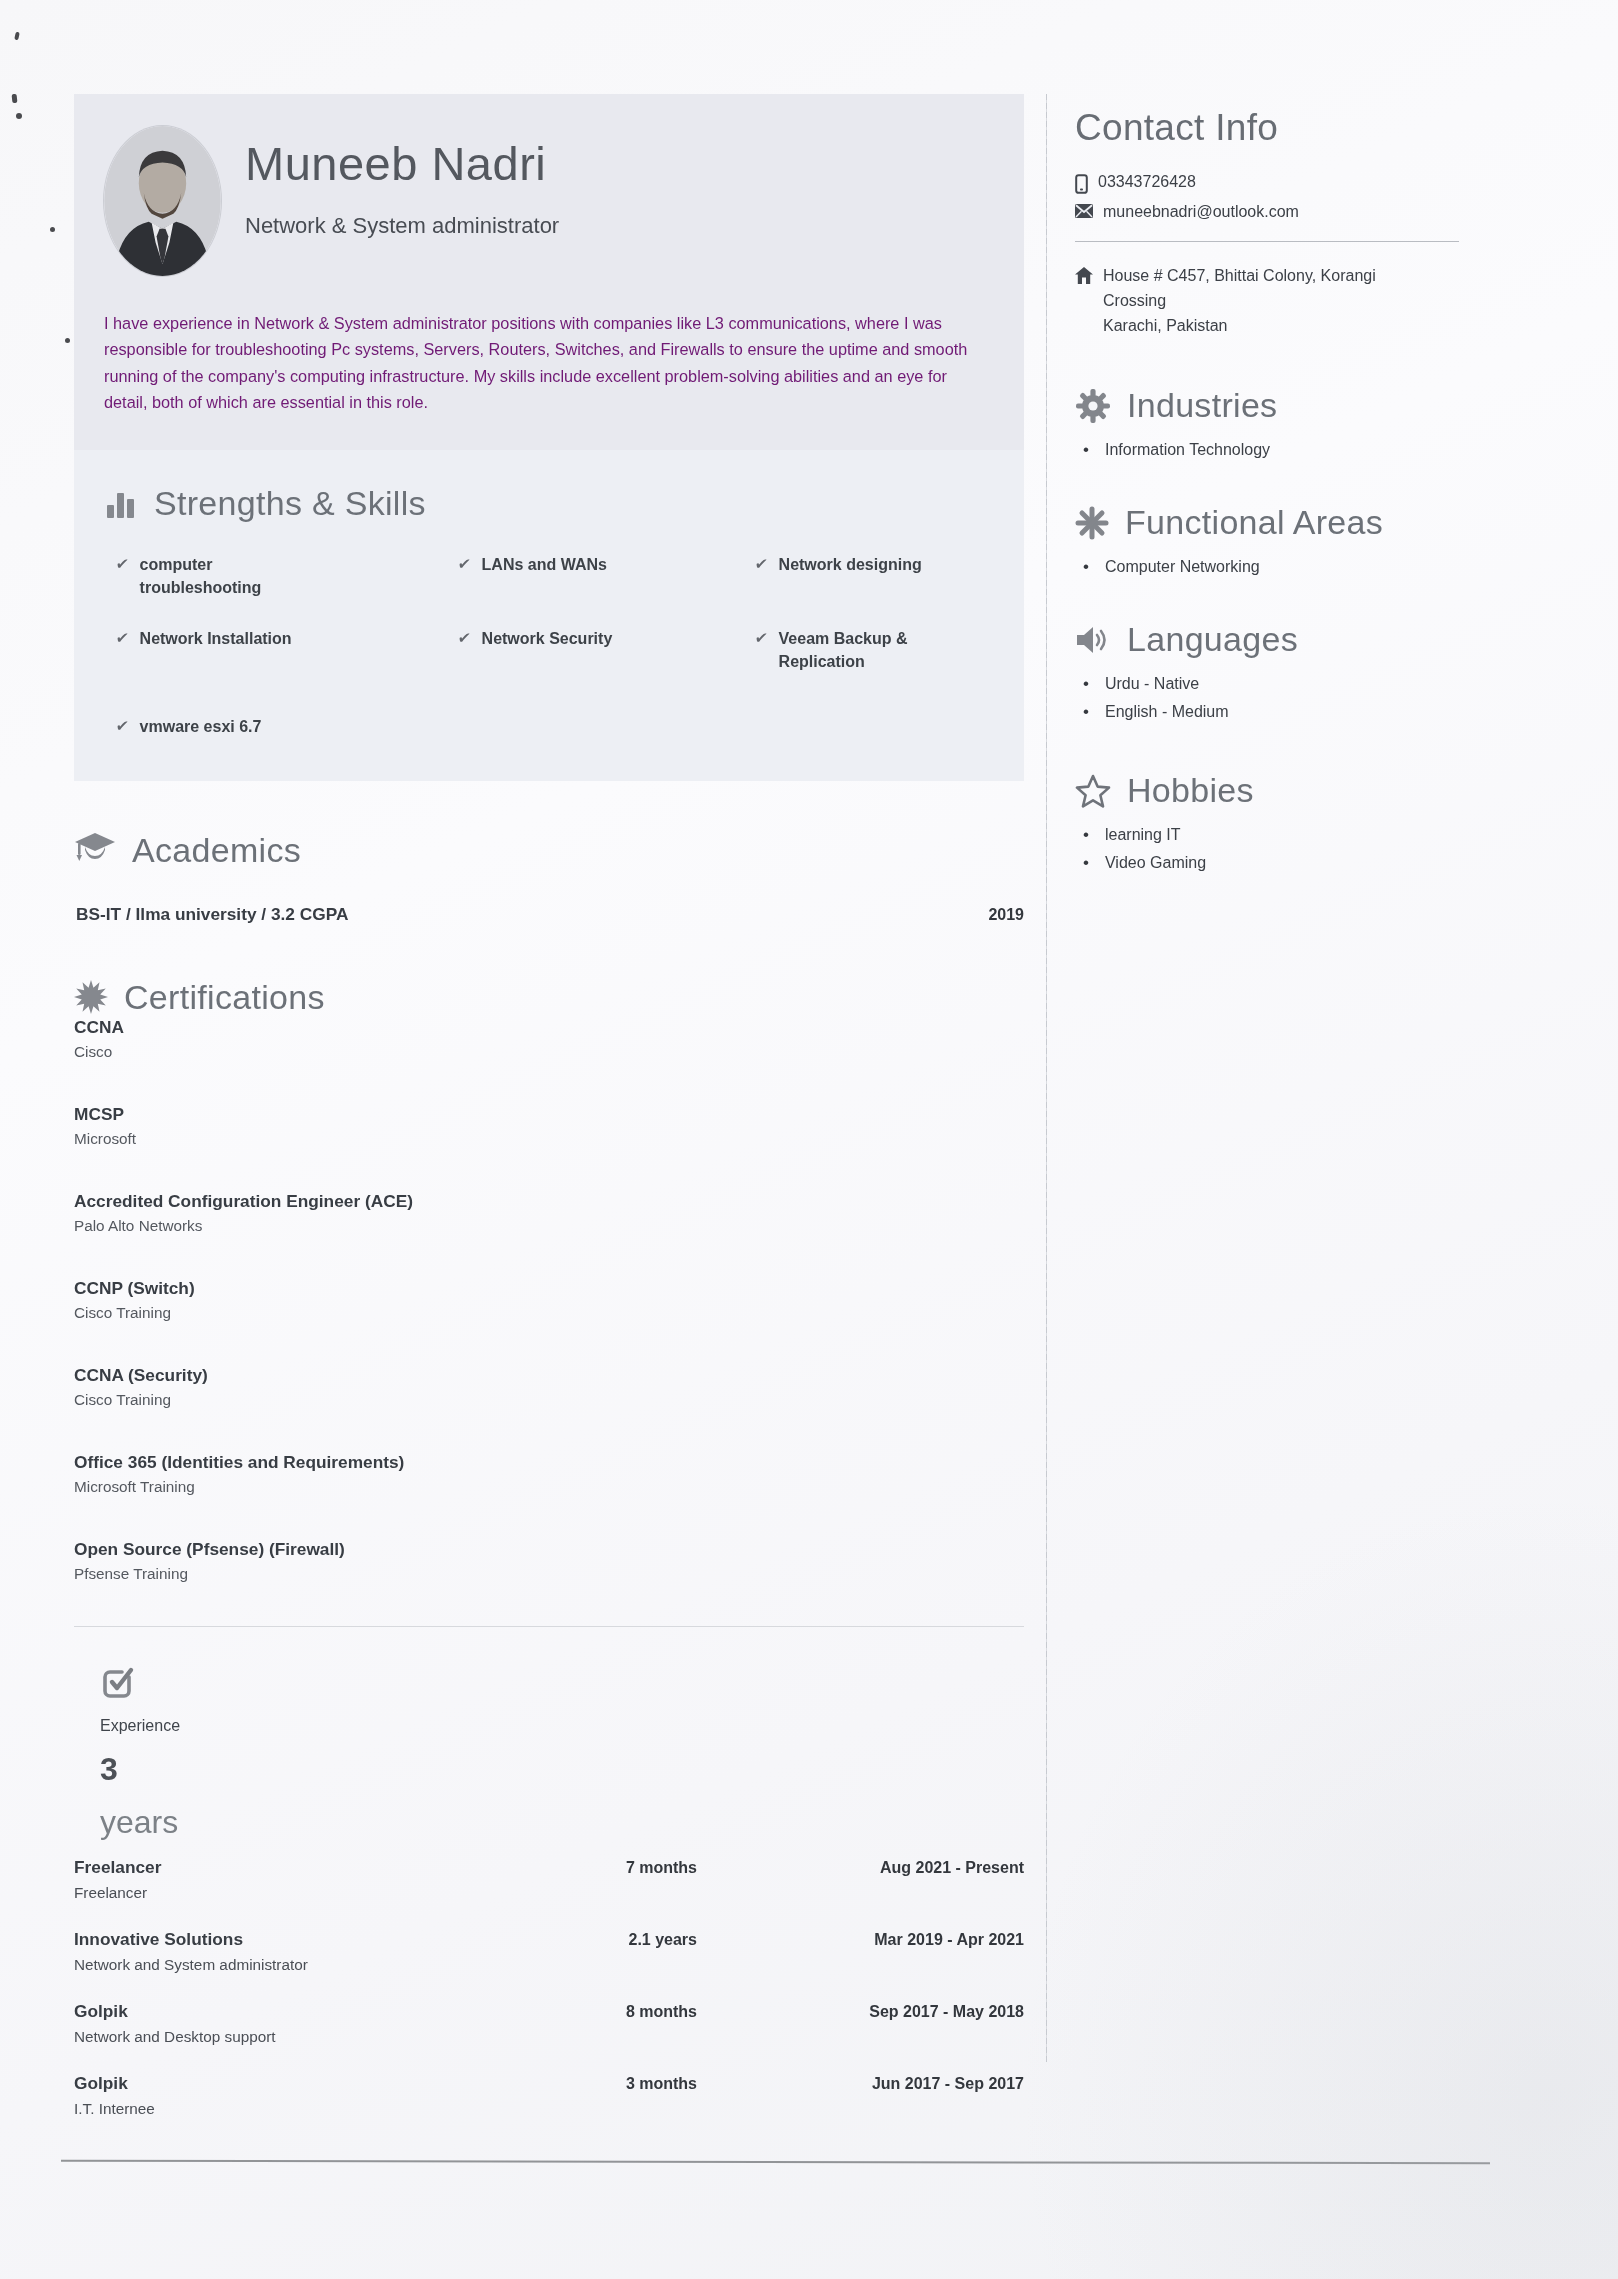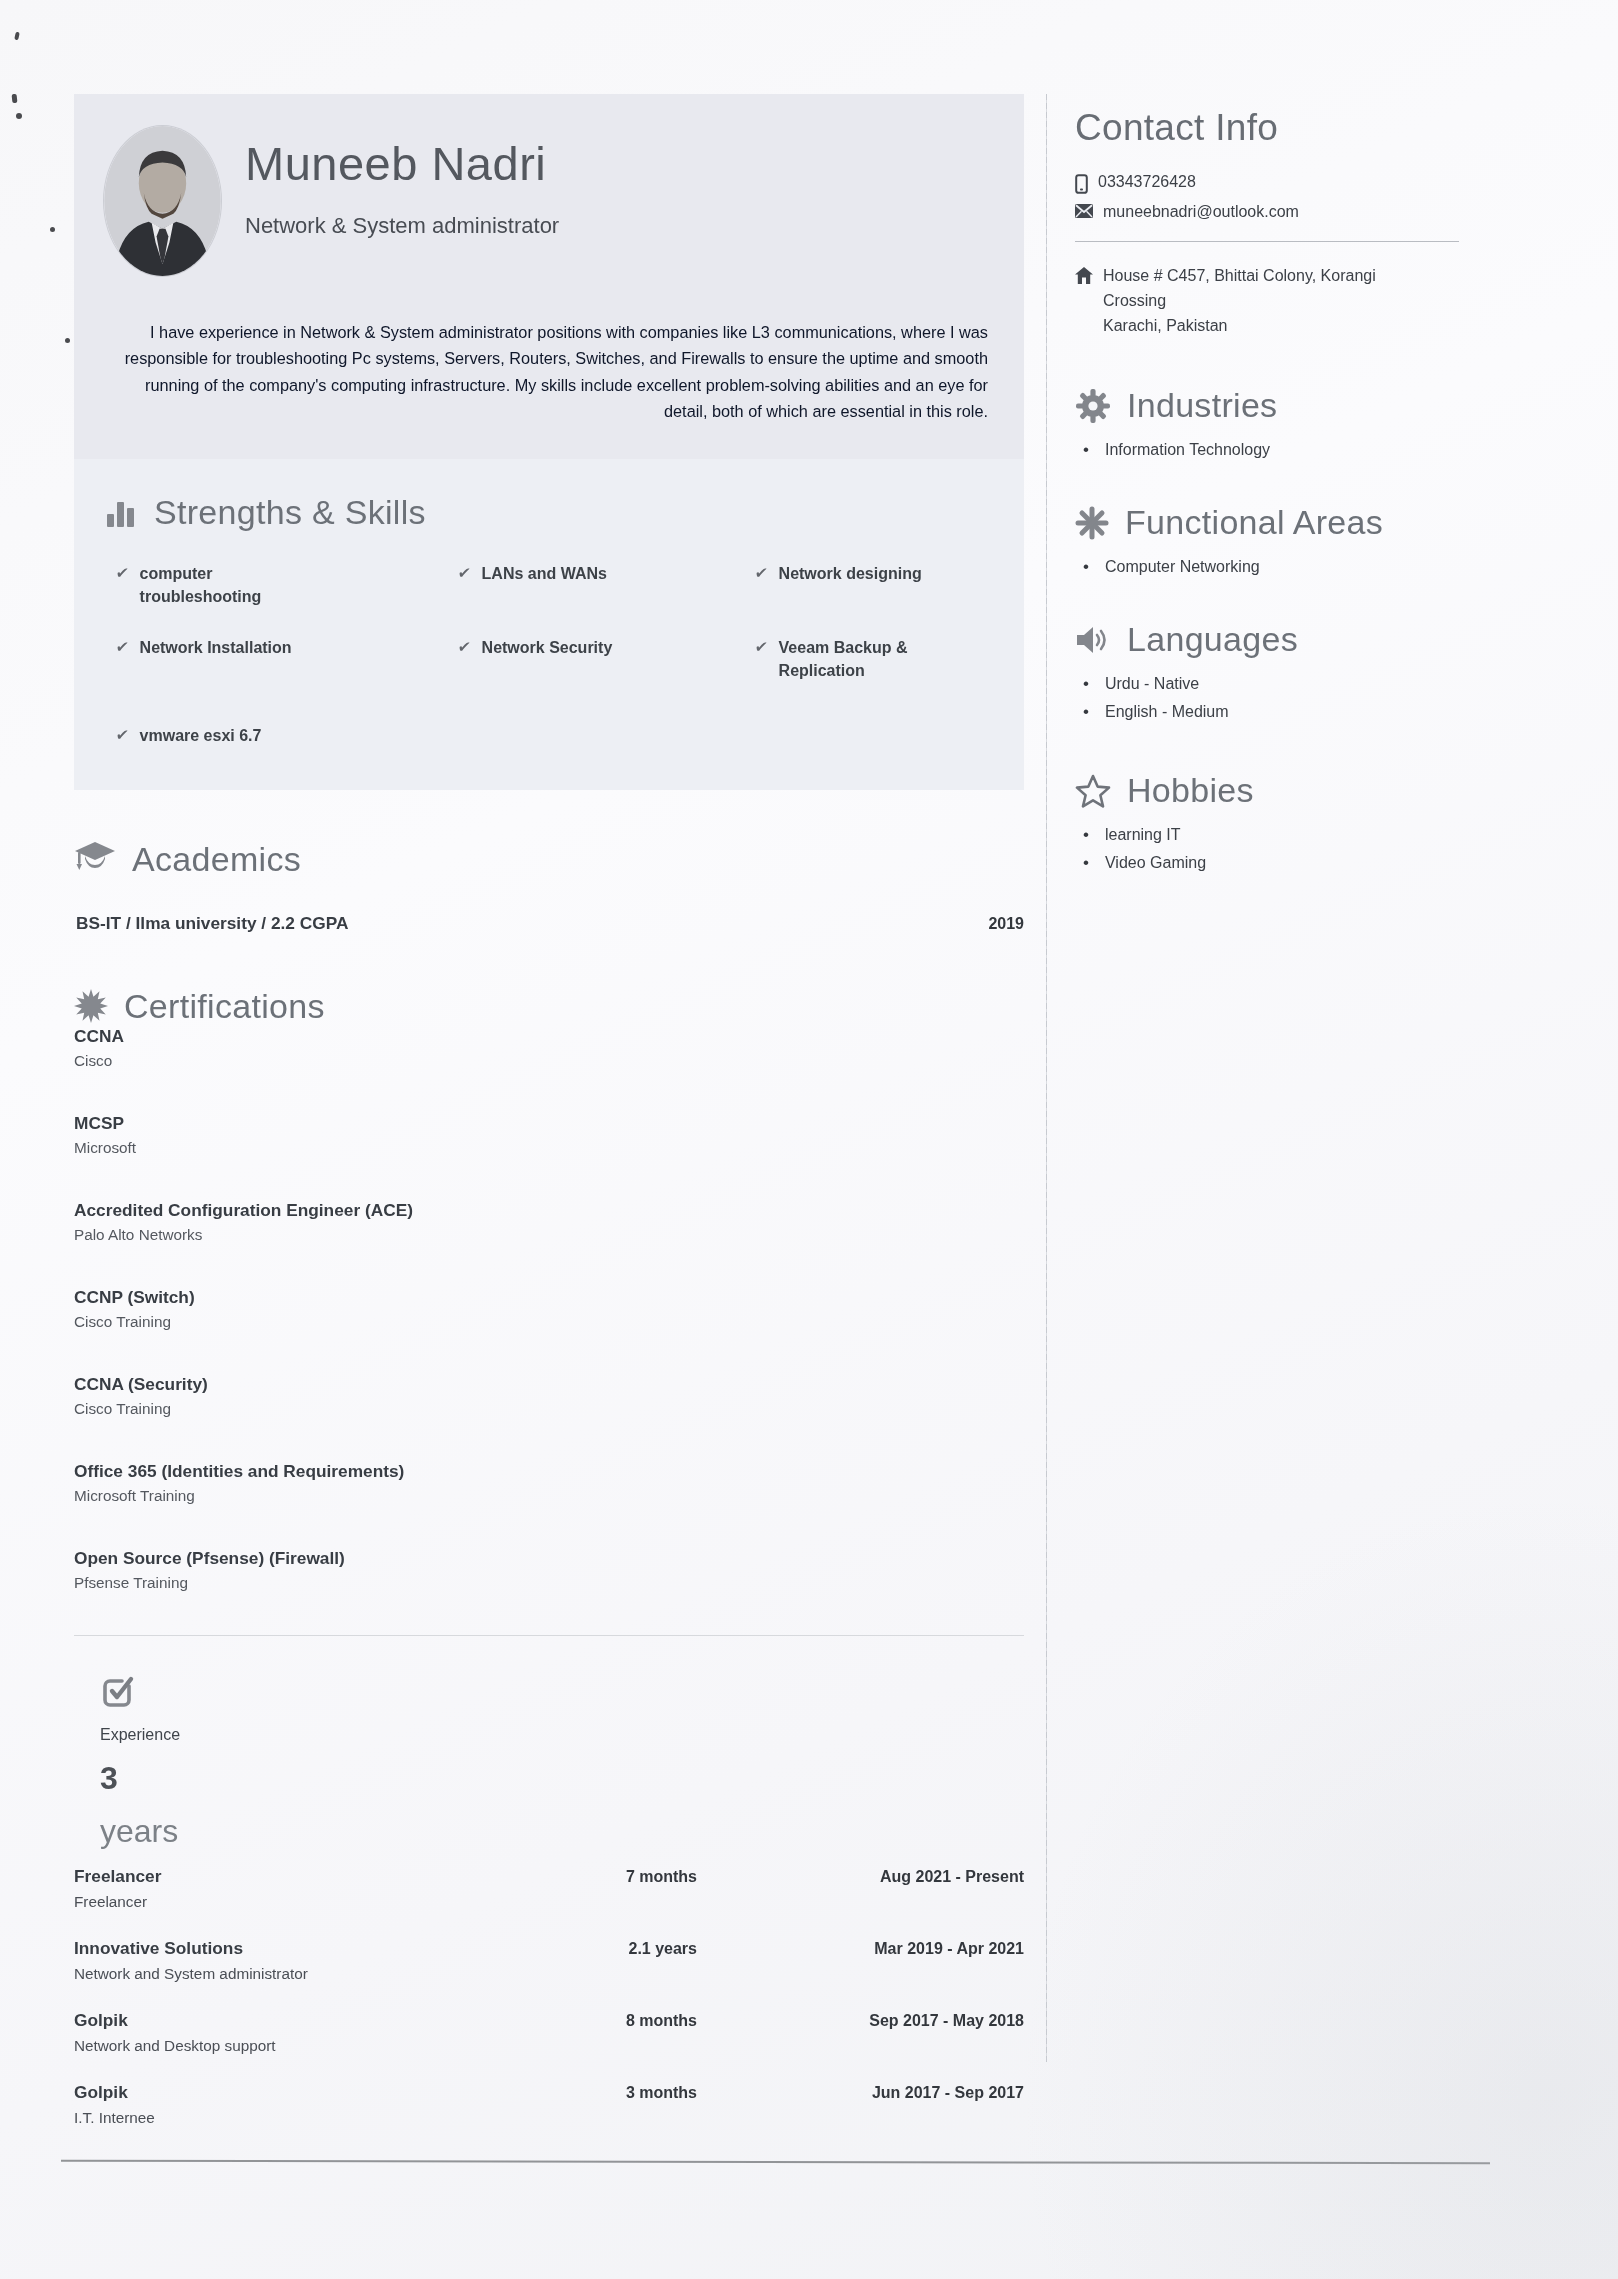--- a/index.html
+++ b/index.html
@@ -26,21 +26,21 @@
   .left-col { position:absolute; left:74px; top:94px; width:950px; }
 
   .intro-block { background:#e8e9ef; padding:32px 36px 34px 30px; }
   .header-row { display:flex; align-items:flex-start; gap:24px; }
   .photo { width:117px; height:150px; border-radius:50%; overflow:hidden; flex:0 0 auto;
            box-shadow:0 0 0 1px rgba(120,122,130,.25); }
   .photo svg { display:block; }
   .name-wrap { padding-top:10px; }
   .person-name { font-size:47px; font-weight:400; color:#54585f; letter-spacing:0.5px; }
   .person-title { font-size:22px; color:#484c53; margin-top:22px; }
-  .summary { margin-top:43px; font-size:16.3px; line-height:1.62; color:#0f172a; max-width:916px;text-align:right; }
+  .summary { margin-top:34px; font-size:16.3px; line-height:1.62; color:#701a75; max-width:916px; }
 
   .skills-block { background:#edeff4; padding:34px 30px 42px 30px; }
 
   .section-title { display:flex; align-items:center; gap:16px;text-align:right; }
   .section-title .txt { font-size:34px; font-weight:400; color:#6c7178; letter-spacing:0.3px; }
   .icon { display:inline-flex; align-items:center; justify-content:center; color:#888b91; }
 
   .skills-grid { display:grid; grid-template-columns:342px 297px 1fr; row-gap:28px; margin-top:30px; padding-left:12px; }
   .skill-item { display:flex; gap:11px; font-size:16px; color:#3d4248; align-items:flex-start; }
   .skill-item .check { color:#63666c; font-size:15px; line-height:1.4; transform:skewX(-8deg); }
@@ -188,21 +188,21 @@
             <polygon points="21,1 41,10 21,19 1,10"></polygon>
             <path d="M11 15 Q14 24 21 24 Q28 24 31 15 L31 18 Q28 27 21 27 Q14 27 11 18 Z"></path>
             <rect x="4" y="11" width="2.6" height="12" rx="1.3"></rect>
             <polygon points="2.5,23 8,23 5.3,29"></polygon>
           </g>
             </svg>
         </span>
         <span class="txt">Academics</span>
       </div>
       <div class="academics-entry">
-        <span class="degree">BS-IT / Ilma university / 2.2 CGPA</span>
+        <span class="degree">BS-IT / Ilma university / 3.2 CGPA</span>
         <span class="acad-year">2019</span>
       </div>
     </div>
 
     <div class="certs-block">
       <div class="section-title">
         <span class="icon">
           <svg width="34" height="34" viewBox="0 0 32 32">
             <polygon fill="#85888e" points="32,16 24.7,18.3 29.9,24 22.4,22.4 24,29.9 18.3,24.7 16,32 13.7,24.7 8,29.9 9.6,22.4 2.1,24 7.3,18.3 0,16 7.3,13.7 2.1,8 9.6,9.6 8,2.1 13.7,7.3 16,0 18.3,7.3 24,2.1 22.4,9.6 29.9,8 24.7,13.7"></polygon>
           </svg>

